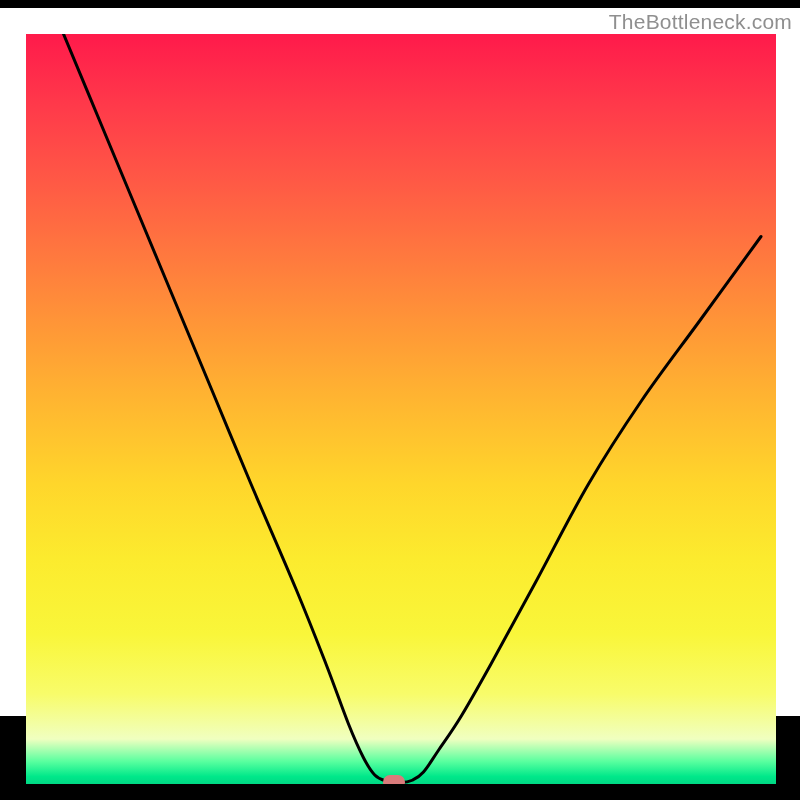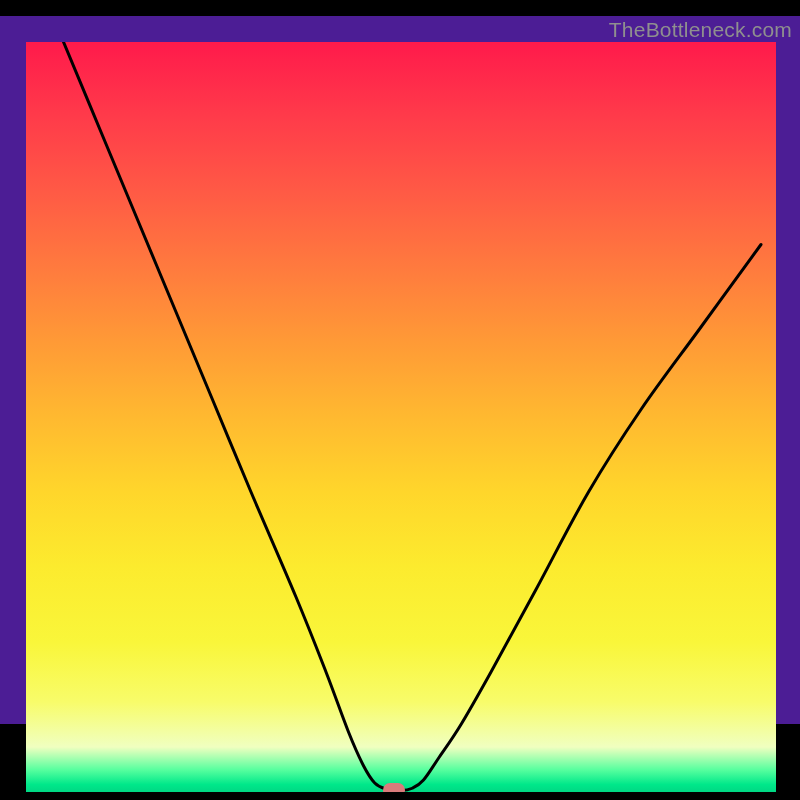--- a/index.html
+++ b/index.html
@@ -7,24 +7,24 @@
     padding: 0;
     width: 800px;
     height: 800px;
     background: #000;
     overflow: hidden;
     font-family: Arial, Helvetica, sans-serif;
   }
   .frame {
     position: absolute;
     left: 0;
-    top: 16px;
+    top: 8px;
     width: 800px;
     height: 708px;
-    background: #4c1d95;
+    background: #ffffff;
   }
   .plot-area {
     position: absolute;
     left: 26px;
     top: 26px;
     width: 750px;
     height: 750px;
     overflow: hidden;
   }
   .gradient {

